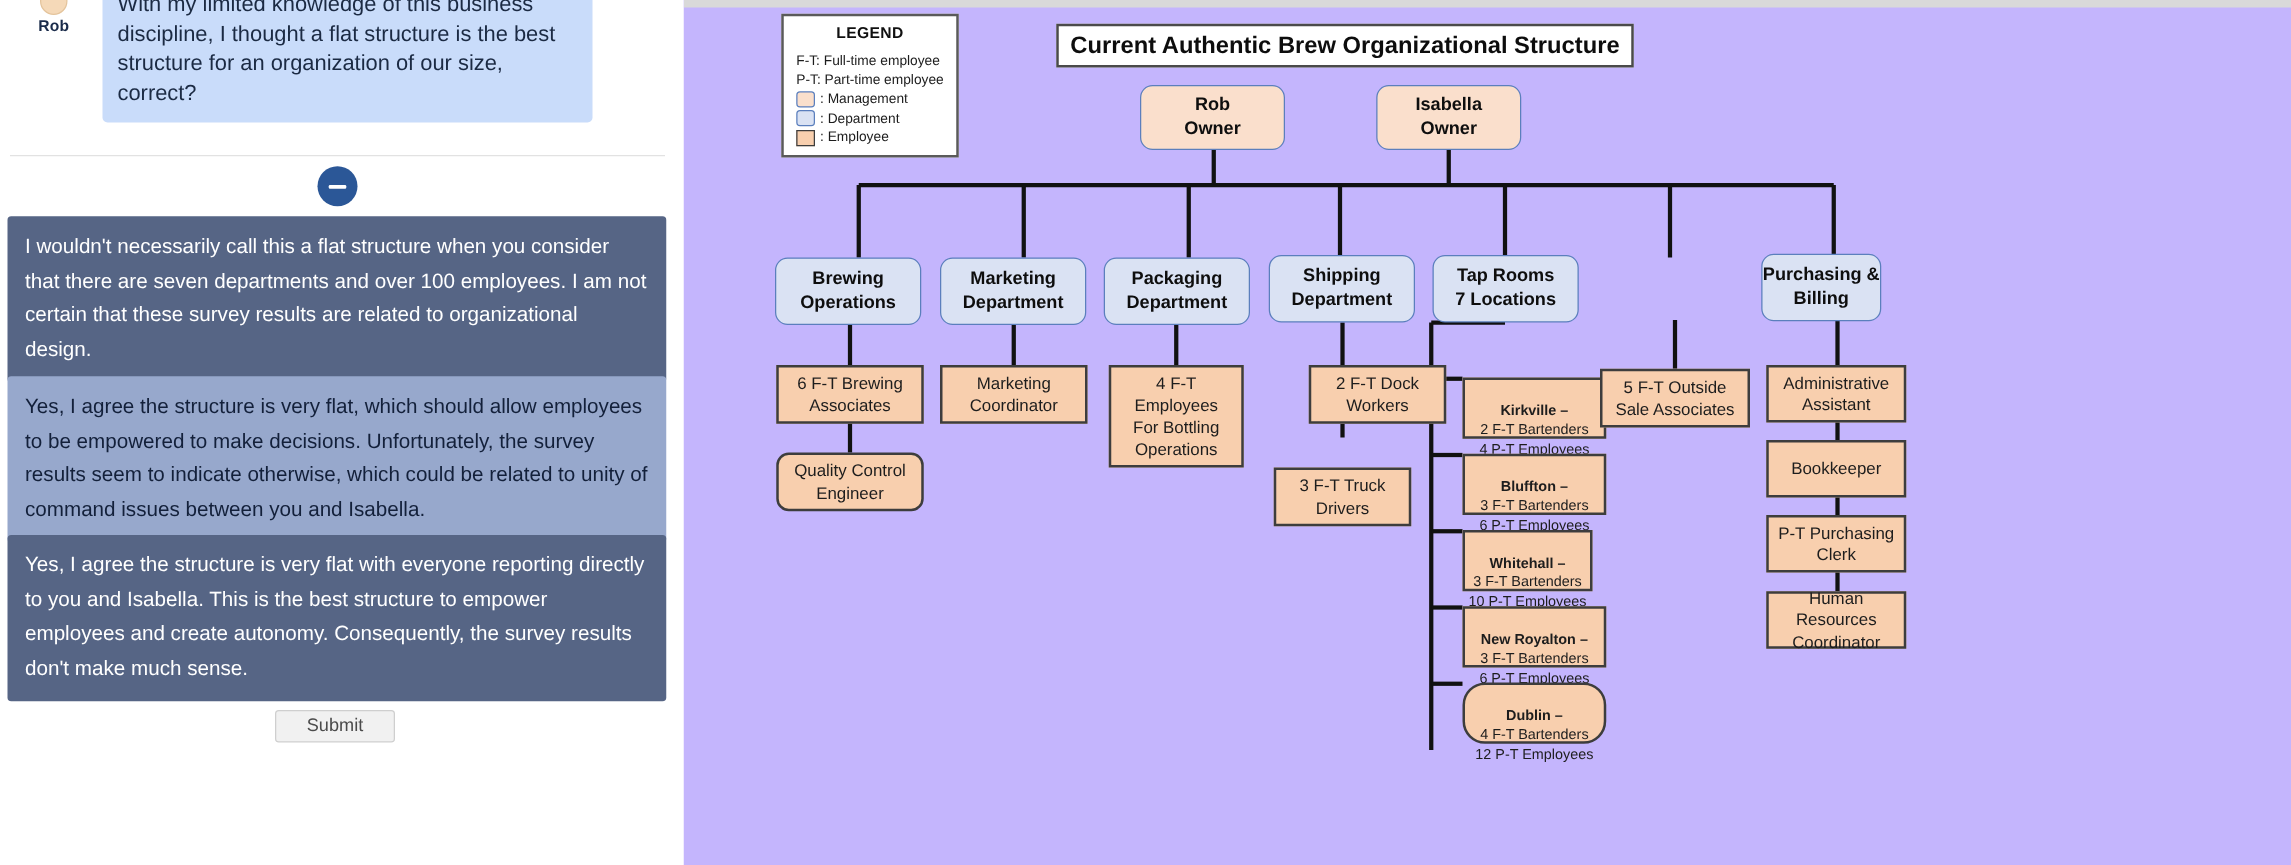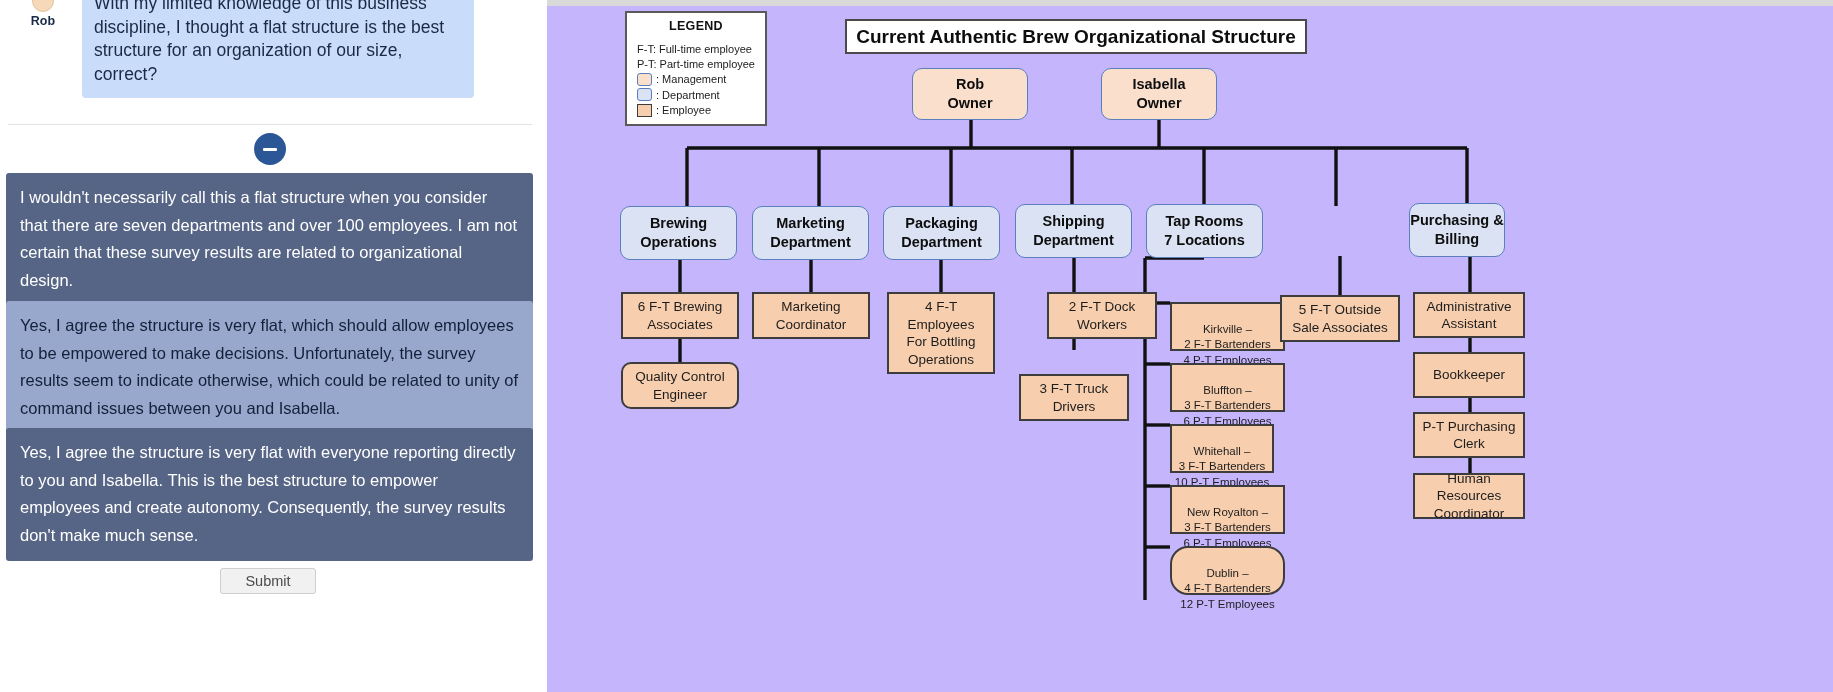--- a/index.html
+++ b/index.html
@@ -141,21 +141,21 @@
   }
   
   .n-loc {
     background: #f8cfae;
     border: 2px solid #3d3d3d;
     border-radius: 0;
     font-size: 11.5px;
     line-height: 15.5px;
     color: #1d1d1d;
   }
-  .n-loc .loc-title { font-weight: normal; font-size: 11.5px; margin-top: 37px; }
+  .n-loc .loc-title { font-weight: bold; font-size: 11.5px; margin-top: 37px; }
 
   #chart-title {
     position: absolute;
     background: #ffffff;
     border: 2px solid #4a4a4a;
     display: flex; align-items: center; justify-content: center;
     font-weight: bold; font-size: 19px; color: #0d0d0d;
     z-index: 3;
   }
 

